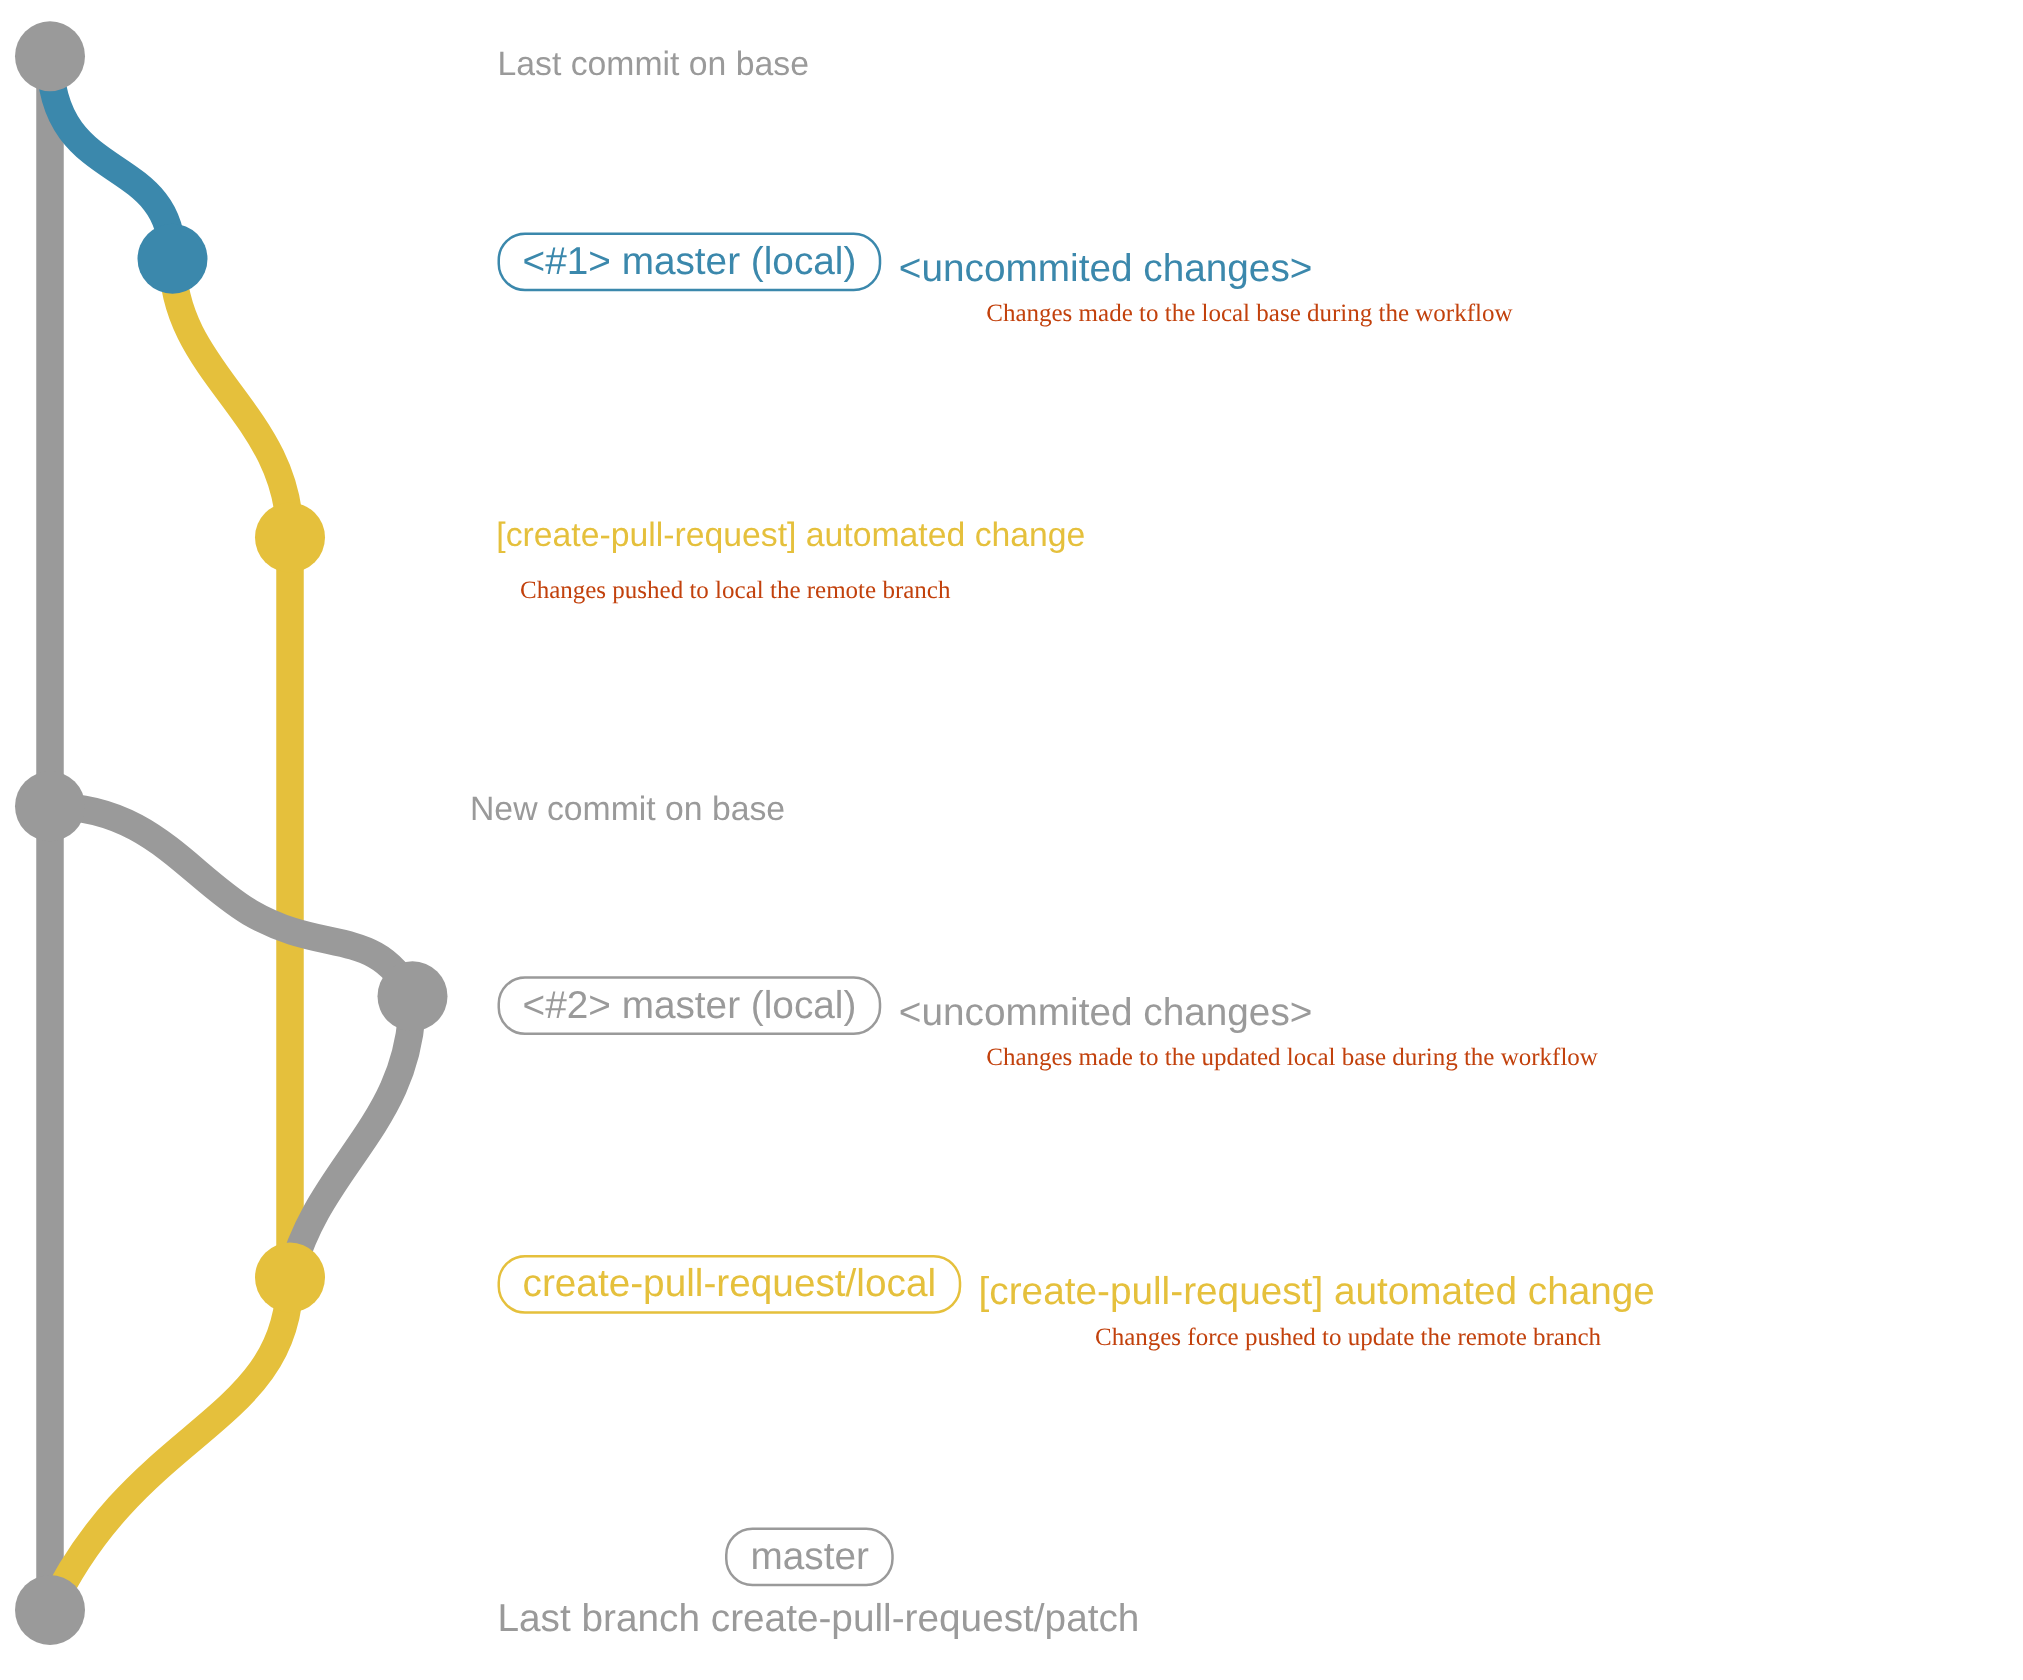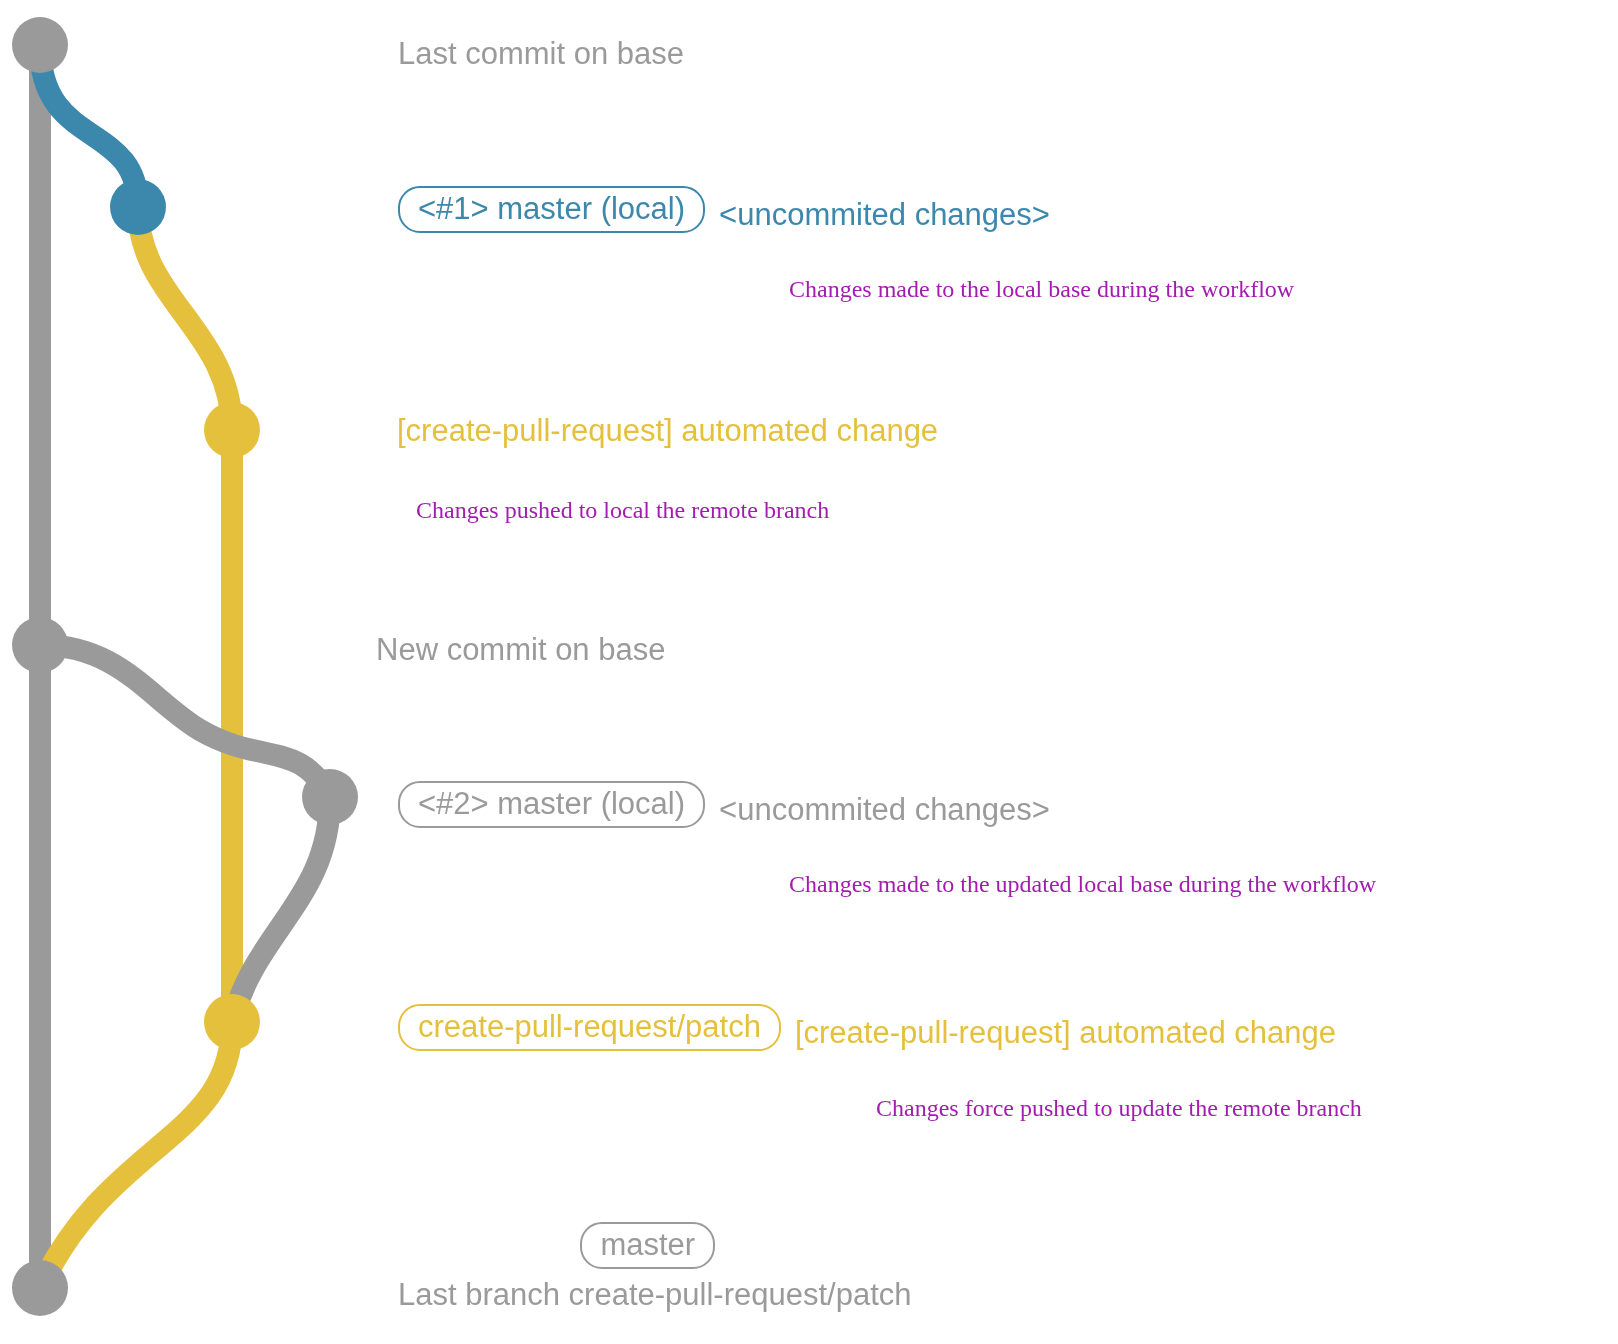--- a/index.html
+++ b/index.html
@@ -57,31 +57,30 @@
     margin-top: 10px;
   }
   .subject.blue   { color: #3b88ac; }
   .subject.yellow { color: #e5c03c; }
   .subject.gray   { color: #9a9a9a; }
 
   
   .desc {
     position: absolute;
     font-family: "Liberation Serif", serif;
-    font-size: 24px;
+    font-size: 20px;
     line-height: 1.0;
-    color: #a21caf;
+    color: #c2410c;
     white-space: nowrap;
-    margin-top: 36px;
   }
 
   
   .plain {
     position: absolute;
-    font-size: 31px;
+    font-size: 27px;
     line-height: 1.0;
     white-space: nowrap;
     text-align: right;
   }
   .plain.gray   { color: #9a9a9a; }
   .plain.yellow { color: #e5c03c; }
 </style>
 </head>
 <body>
 
@@ -125,21 +124,21 @@
 
   <div class="plain gray" style="left:376px; top:634px;">New commit on base</div>
 
   <div class="headline" style="left:398px; top:781px;justify-content:center;">
     <span class="badge gray">&lt;#2&gt; master (local)</span>
     <span class="subject gray">&lt;uncommited changes&gt;</span>
   </div>
   <div class="desc" style="left:789px; top:836px;">Changes made to the updated local base during the workflow</div>
 
   <div class="headline" style="left:398px; top:1004px;">
-    <span class="badge yellow">create-pull-request/patch</span>
+    <span class="badge yellow">create-pull-request/local</span>
     <span class="subject yellow">[create-pull-request] automated change</span>
   </div>
   <div class="desc" style="left:876px; top:1060px;">Changes force pushed to update the remote branch</div>
 
   <div class="headline" style="left:398px; top:1222px;flex-direction:column;">
     <span class="badge gray">master</span>
     <span class="subject gray">Last branch create-pull-request/patch</span>
   </div>
 
 </div>

